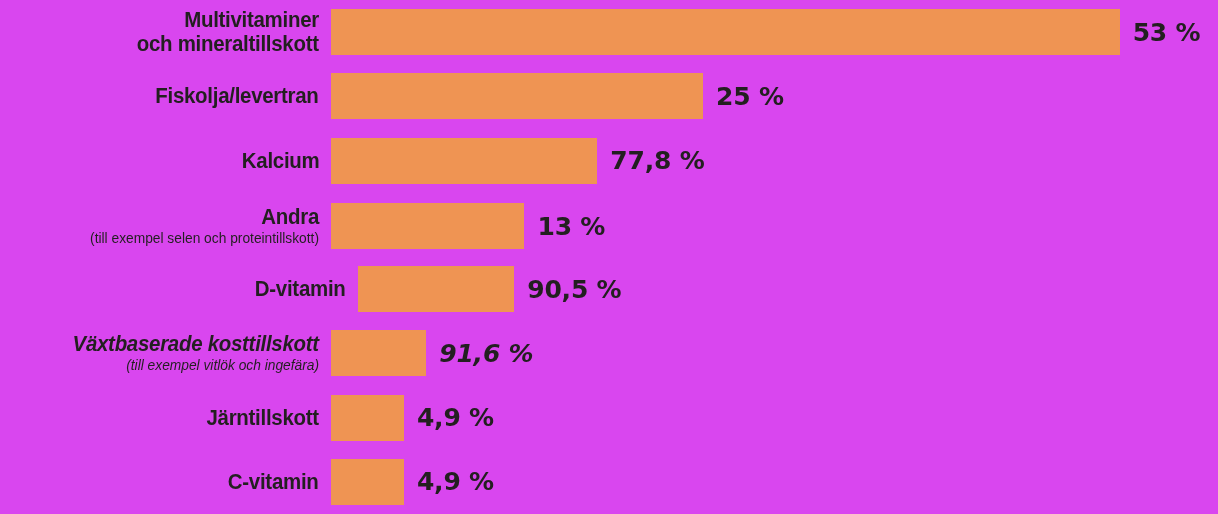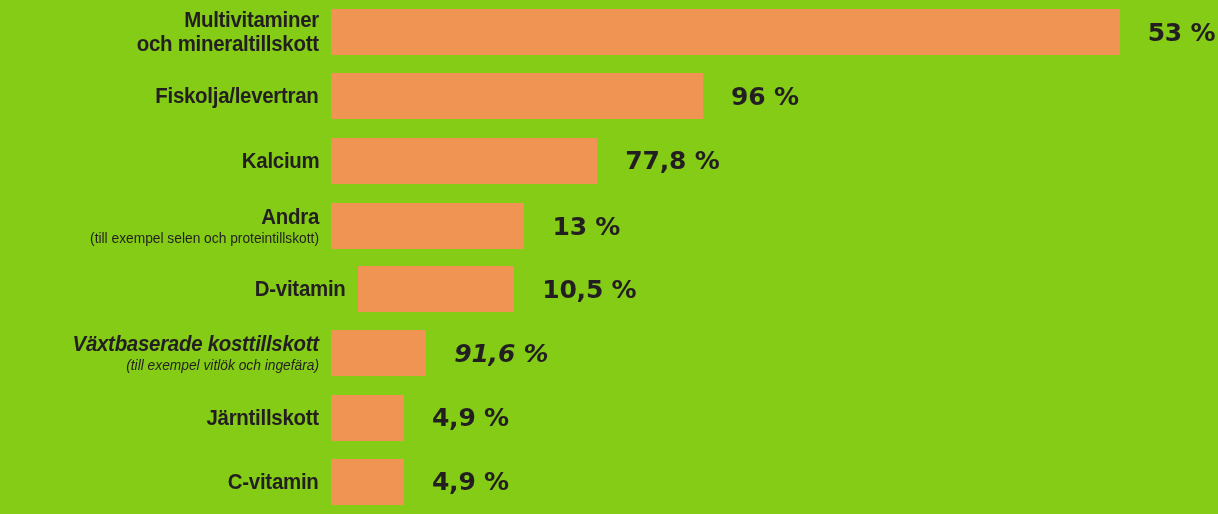--- a/index.html
+++ b/index.html
@@ -12,21 +12,21 @@
     height: 514px;
     overflow: hidden;
     font-family: "Liberation Sans", sans-serif;
     color: #231f20;
   }
 
   #chart {
     position: relative;
     width: 1218px;
     height: 514px;
-    background: #84cc16;
+    background: #d946ef;
   }
 
   .rows {
     position: absolute;
     left: 0;
     top: 0;
     width: 1218px;
     height: 514px;
   }
 
@@ -84,21 +84,20 @@
     margin-top: 1px;
   }
 
   .bar-area {
     position: absolute;
     left: 331px;
     top: 0;
     height: 64.25px;
     display: flex;
     align-items: center;
-    gap: 15px;
   }
 
   .bar {
     height: 46px;
     background: #ef9453;
     display: block;
   }
 
   .bar-value {
     font-family: "DejaVu Sans", sans-serif;
@@ -125,21 +124,21 @@
           <div class="bar" style="width: 788.64px; background: rgb(239, 148, 83); height: 46px;"></div>
           <div class="bar-value">53 %</div>
         </div>
       </div>
       <div class="row" style="top: 64.25px;">
         <div class="label-block">
           <div class="label-main">Fiskolja/levertran</div>
         </div>
         <div class="bar-area">
           <div class="bar" style="width: 372px; background: rgb(239, 148, 83); height: 46px;"></div>
-          <div class="bar-value">96 %</div>
+          <div class="bar-value">25 %</div>
         </div>
       </div>
       <div class="row" style="top: 128.5px;">
         <div class="label-block">
           <div class="label-main">Kalcium</div>
         </div>
         <div class="bar-area">
           <div class="bar" style="width: 266.352px; background: rgb(239, 148, 83); height: 46px;"></div>
           <div class="bar-value">77,8 %</div>
         </div>
@@ -153,21 +152,21 @@
           <div class="bar" style="width: 193.44px; background: rgb(239, 148, 83); height: 46px;"></div>
           <div class="bar-value">13 %</div>
         </div>
       </div>
       <div class="row" style="top: 257px; margin-left: 27px;">
         <div class="label-block">
           <div class="label-main">D-vitamin</div>
         </div>
         <div class="bar-area">
           <div class="bar" style="width: 156.24px; background: rgb(239, 148, 83); height: 46px;"></div>
-          <div class="bar-value">10,5 %</div>
+          <div class="bar-value">90,5 %</div>
         </div>
       </div>
       <div class="row" style="top: 321.25px; font-style: italic;">
         <div class="label-block">
           <div class="label-main">Växtbaserade kosttillskott</div>
           <div class="label-sub">(till exempel vitlök och ingefära)</div>
         </div>
         <div class="bar-area">
           <div class="bar" style="width: 95.232px; background: rgb(239, 148, 83); height: 46px;"></div>
           <div class="bar-value">91,6 %</div>

